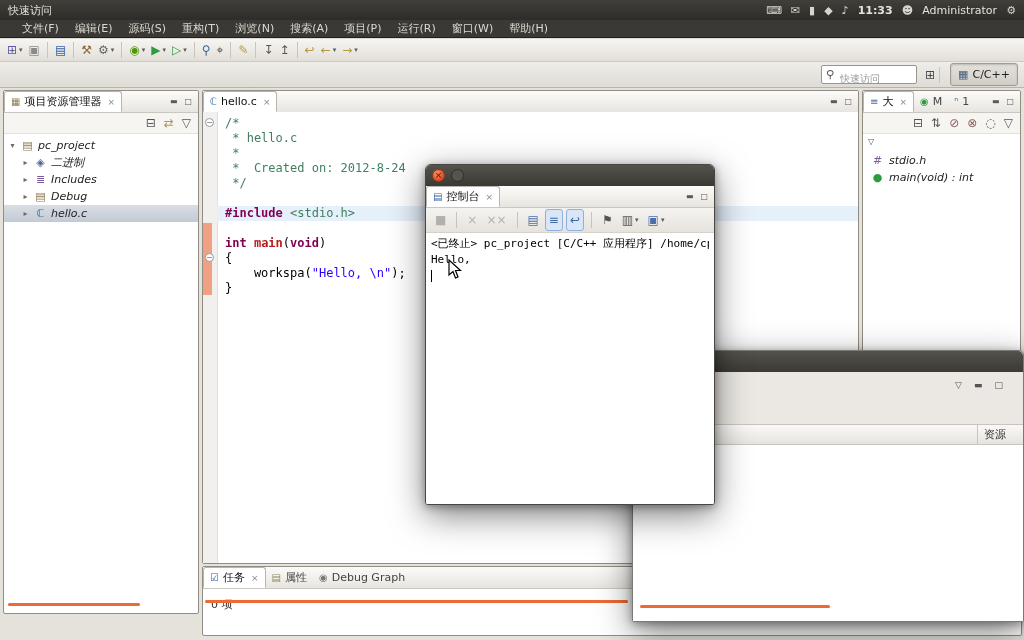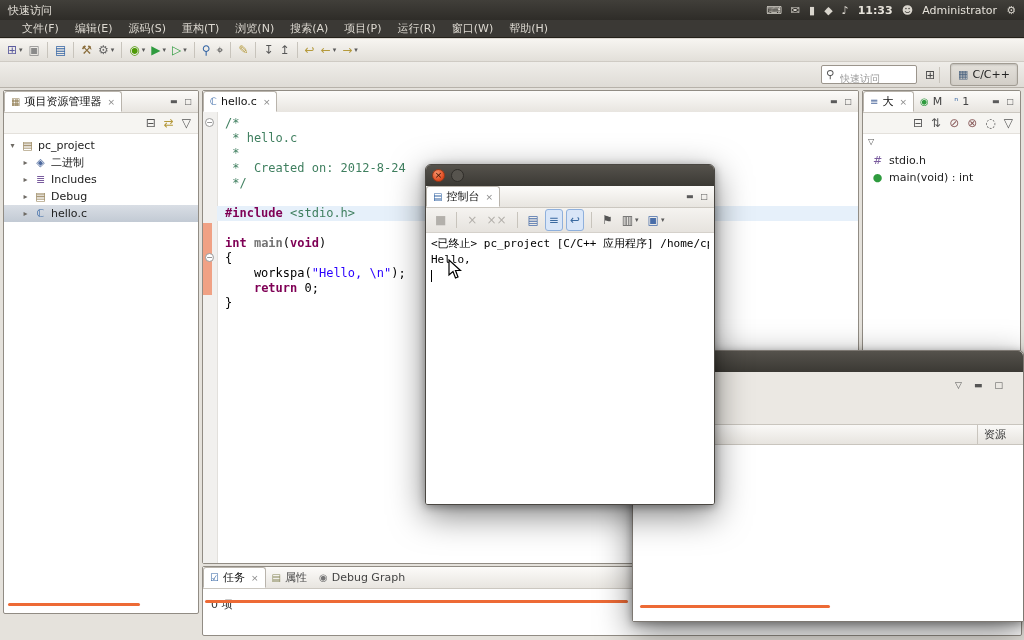--- a/index.html
+++ b/index.html
@@ -61,38 +61,38 @@
   .vtab-close{font-size:9px;color:#888;margin-left:2px;}
   .minmax{margin-left:auto;display:flex;align-items:center;gap:7px;padding:0 6px;color:#5a5a5a;font-size:8px;}
   .view-toolbar{height:20px;display:flex;align-items:center;justify-content:flex-end;gap:2px;
     padding:0 4px;background:#F6F5F2;border-bottom:1px solid #E4E1DC;}
 
   
   .tree{padding-top:3px;}
   .tree-row{display:flex;align-items:center;height:17px;font-size:11px;color:#222;gap:4px;}
   .tree-arrow{width:9px;font-size:8px;color:#6e6a64;text-align:center;flex:0 0 auto;}
   .tree-icon{font-size:11px;width:13px;text-align:center;flex:0 0 auto;}
-  .tree-label{white-space:nowrap;}
+  .tree-label{white-space:nowrap;font-style:italic;}
   .tree-row.selected{background:linear-gradient(#D9DEE5,#C2CAD4);}
 
   
   .editor-body{position:absolute;top:21px;left:0;right:0;bottom:0;background:#fff;}
   .fold-ruler{position:absolute;top:0;left:0;bottom:0;width:14px;background:#F1F0EE;border-right:1px solid #E2E0DC;}
   .fold-marker{position:absolute;left:2px;width:9px;height:9px;border:1px solid #9a9a9a;border-radius:50%;
     background:#fff;color:#666;font-size:8px;line-height:8px;text-align:center;box-sizing:border-box;}
   .range-marker{position:absolute;left:0;width:9px;background:#F0A184;}
   .code{position:absolute;left:14px;top:0;right:0;bottom:0;padding:4px 0 0 8px;
     font-family:"DejaVu Sans Mono","Liberation Mono",monospace;font-size:12px;}
   .code-line{height:15px;line-height:15px;white-space:pre;}
   .code-line.current-line{background:#E6F0FA;margin-left:-8px;padding-left:8px;}
   .tok-c,.tok-cu,.tok-inc{color:#3F7F5F;}
   .tok-cu{text-decoration:underline;}
   .tok-d,.tok-k{color:#7F0055;font-weight:bold;}
   .tok-s{color:#2A00FF;}
-  .tok-b{color:#737373;font-weight:bold;}
+  .tok-b{color:#b91c1c;font-weight:bold;}
   .tok-p{color:#000;}
 
   
   .outline-chevron-row{height:14px;display:flex;align-items:center;padding:0 5px;color:#555;font-size:8px;}
   .outline-list{padding-top:4px;}
   .outline-row{display:flex;align-items:center;gap:5px;height:17px;font-size:11px;padding-left:8px;color:#222;}
 
   
   .tasks-content{font-size:11px;color:#333;padding:8px;}
 
@@ -331,21 +331,20 @@
           <div class="code-line" data-name="code-line-2"><span class="tok-c" data-name="code-token"> * hello.c</span></div>
           <div class="code-line" data-name="code-line-3"><span class="tok-c" data-name="code-token"> *</span></div>
           <div class="code-line" data-name="code-line-4"><span class="tok-c" data-name="code-token"> *  Created on: 2012-8-24</span></div>
           <div class="code-line" data-name="code-line-6"><span class="tok-c" data-name="code-token"> */</span></div>
           <div class="code-line" data-name="code-line-7"></div>
           <div class="code-line current-line" data-name="code-line-8"><span class="tok-d" data-name="code-token">#include</span><span class="tok-p" data-name="code-token"> </span><span class="tok-inc" data-name="code-token">&lt;stdio.h&gt;</span></div>
           <div class="code-line" data-name="code-line-9"></div>
           <div class="code-line" data-name="code-line-10"><span class="tok-k" data-name="code-token">int</span><span class="tok-p" data-name="code-token"> </span><span class="tok-b" data-name="code-token">main</span><span class="tok-p" data-name="code-token">(</span><span class="tok-k" data-name="code-token">void</span><span class="tok-p" data-name="code-token">)</span></div>
           <div class="code-line" data-name="code-line-11"><span class="tok-p" data-name="code-token">{</span></div>
           <div class="code-line" data-name="code-line-12"><span class="tok-p" data-name="code-token">    workspa(</span><span class="tok-s" data-name="code-token">"Hello, \n"</span><span class="tok-p" data-name="code-token">);</span></div>
-          <div class="code-line" data-name="code-line-13"><span class="tok-p" data-name="code-token">    </span><span class="tok-k" data-name="code-token">return</span><span class="tok-p" data-name="code-token"> 0;</span></div>
           <div class="code-line" data-name="code-line-14"><span class="tok-p" data-name="code-token">}</span></div>
         </div>
     </div>
   </div>
 
   <div class="view" data-name="outline-panel" style="left:862px;top:90px;width:159px;height:474px;">
     <div class="view-tabbar" data-name="outline-tabbar">
       <div class="tabs" data-name="outline-tabs">
           <span class="vtab active" data-name="outline-tab-0">
             <span class="vtab-icon" data-name="outline-tab-icon-0" style="color: rgb(78, 106, 158);">≡</span>

